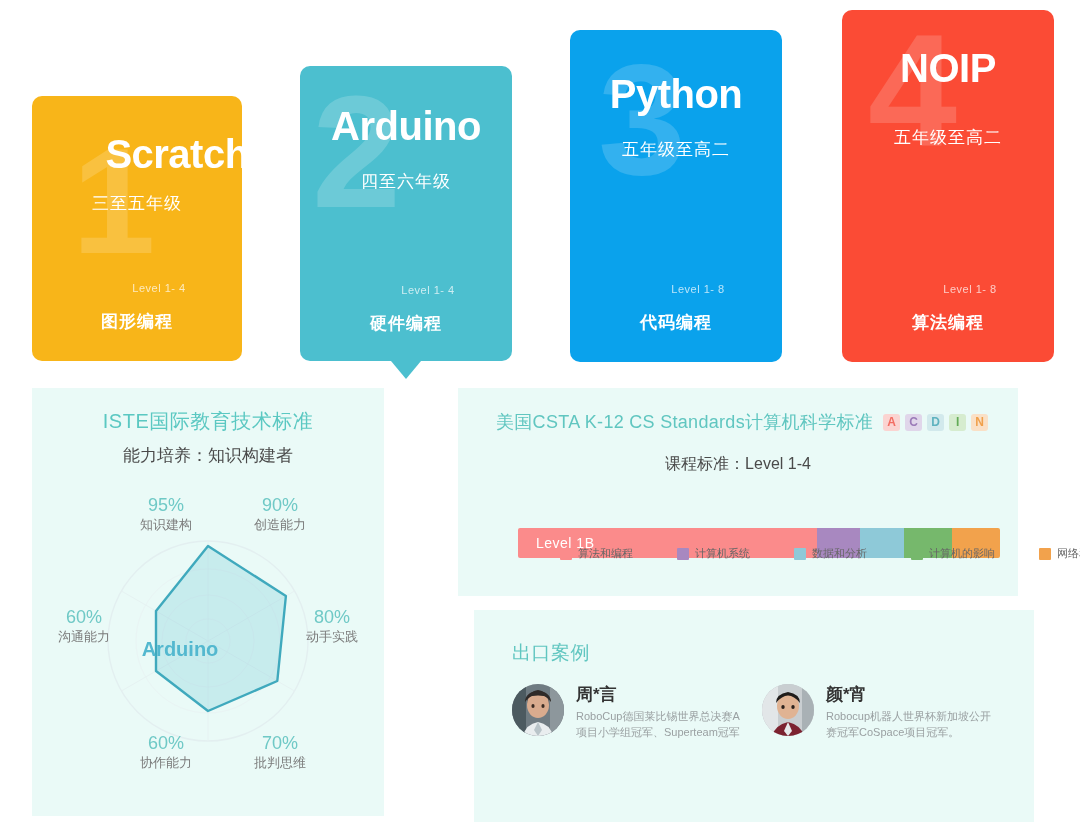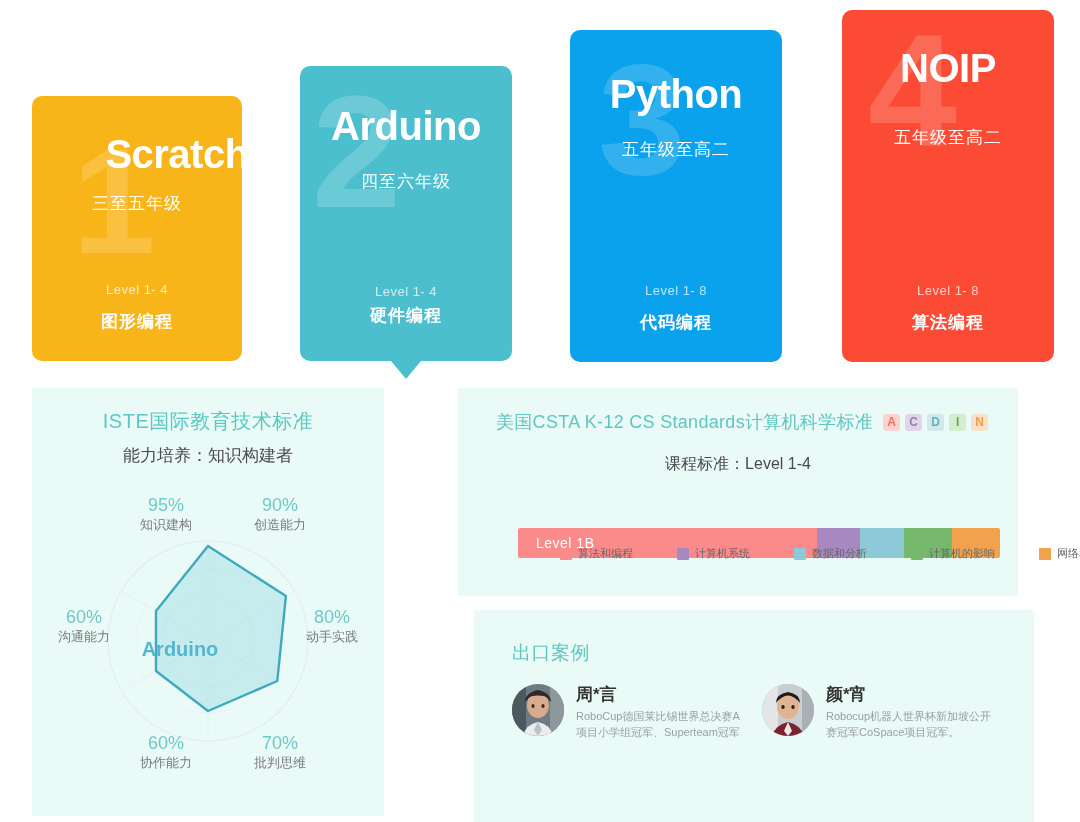--- a/index.html
+++ b/index.html
@@ -42,21 +42,21 @@
     font-weight:bold;
     font-size:42px;
     letter-spacing:-0.5px;
   }
   .card .grade{
     position:absolute;width:100%;text-align:center;
     color:#ffffff;font-size:17px;letter-spacing:1px;
   }
   .card .level{
     position:absolute;width:100%;text-align:center;
-    color:rgba(255,255,255,0.72);font-size:13px;letter-spacing:0.5px;
+    color:rgba(255,255,255,0.72);font-size:11px;letter-spacing:0.5px;padding-left:22px;
   }
   .card .ctype{
     position:absolute;width:100%;text-align:center;
     color:#ffffff;font-size:17px;font-weight:bold;letter-spacing:1px;
   }
   .card .pointer{
     position:absolute;left:50%;bottom:-18px;margin-left:-15px;
     width:0;height:0;
     border-left:15px solid transparent;
     border-right:15px solid transparent;
@@ -69,21 +69,21 @@
   #card-scratch .grade{top:96px;}
   #card-scratch .level{top:186px;}
   #card-scratch .ctype{top:214px;}
 
   
   #card-arduino{left:300px;top:66px;width:212px;height:295px;background:#4cbfcf;}
   #card-arduino .bignum{left:12px;top:6px;font-size:160px;color:rgba(255,255,255,0.18);}
   #card-arduino .title{top:38px;font-size:40px;}
   #card-arduino .grade{top:104px;}
   #card-arduino .level{top:218px;}
-  #card-arduino .ctype{top:238px;font-family:Liberation Serif, serif;}
+  #card-arduino .ctype{top:246px;font-family:Liberation Serif, serif;}
   #card-arduino .pointer{border-top:18px solid #4cbfcf;}
 
   
   #card-python{left:570px;top:30px;width:212px;height:332px;background:#0aa2ec;}
   #card-python .bignum{left:28px;top:10px;font-size:158px;color:rgba(255,255,255,0.17);}
   #card-python .title{top:42px;font-size:40px;}
   #card-python .grade{top:108px;}
   #card-python .level{top:253px;}
   #card-python .ctype{top:281px;}
 

